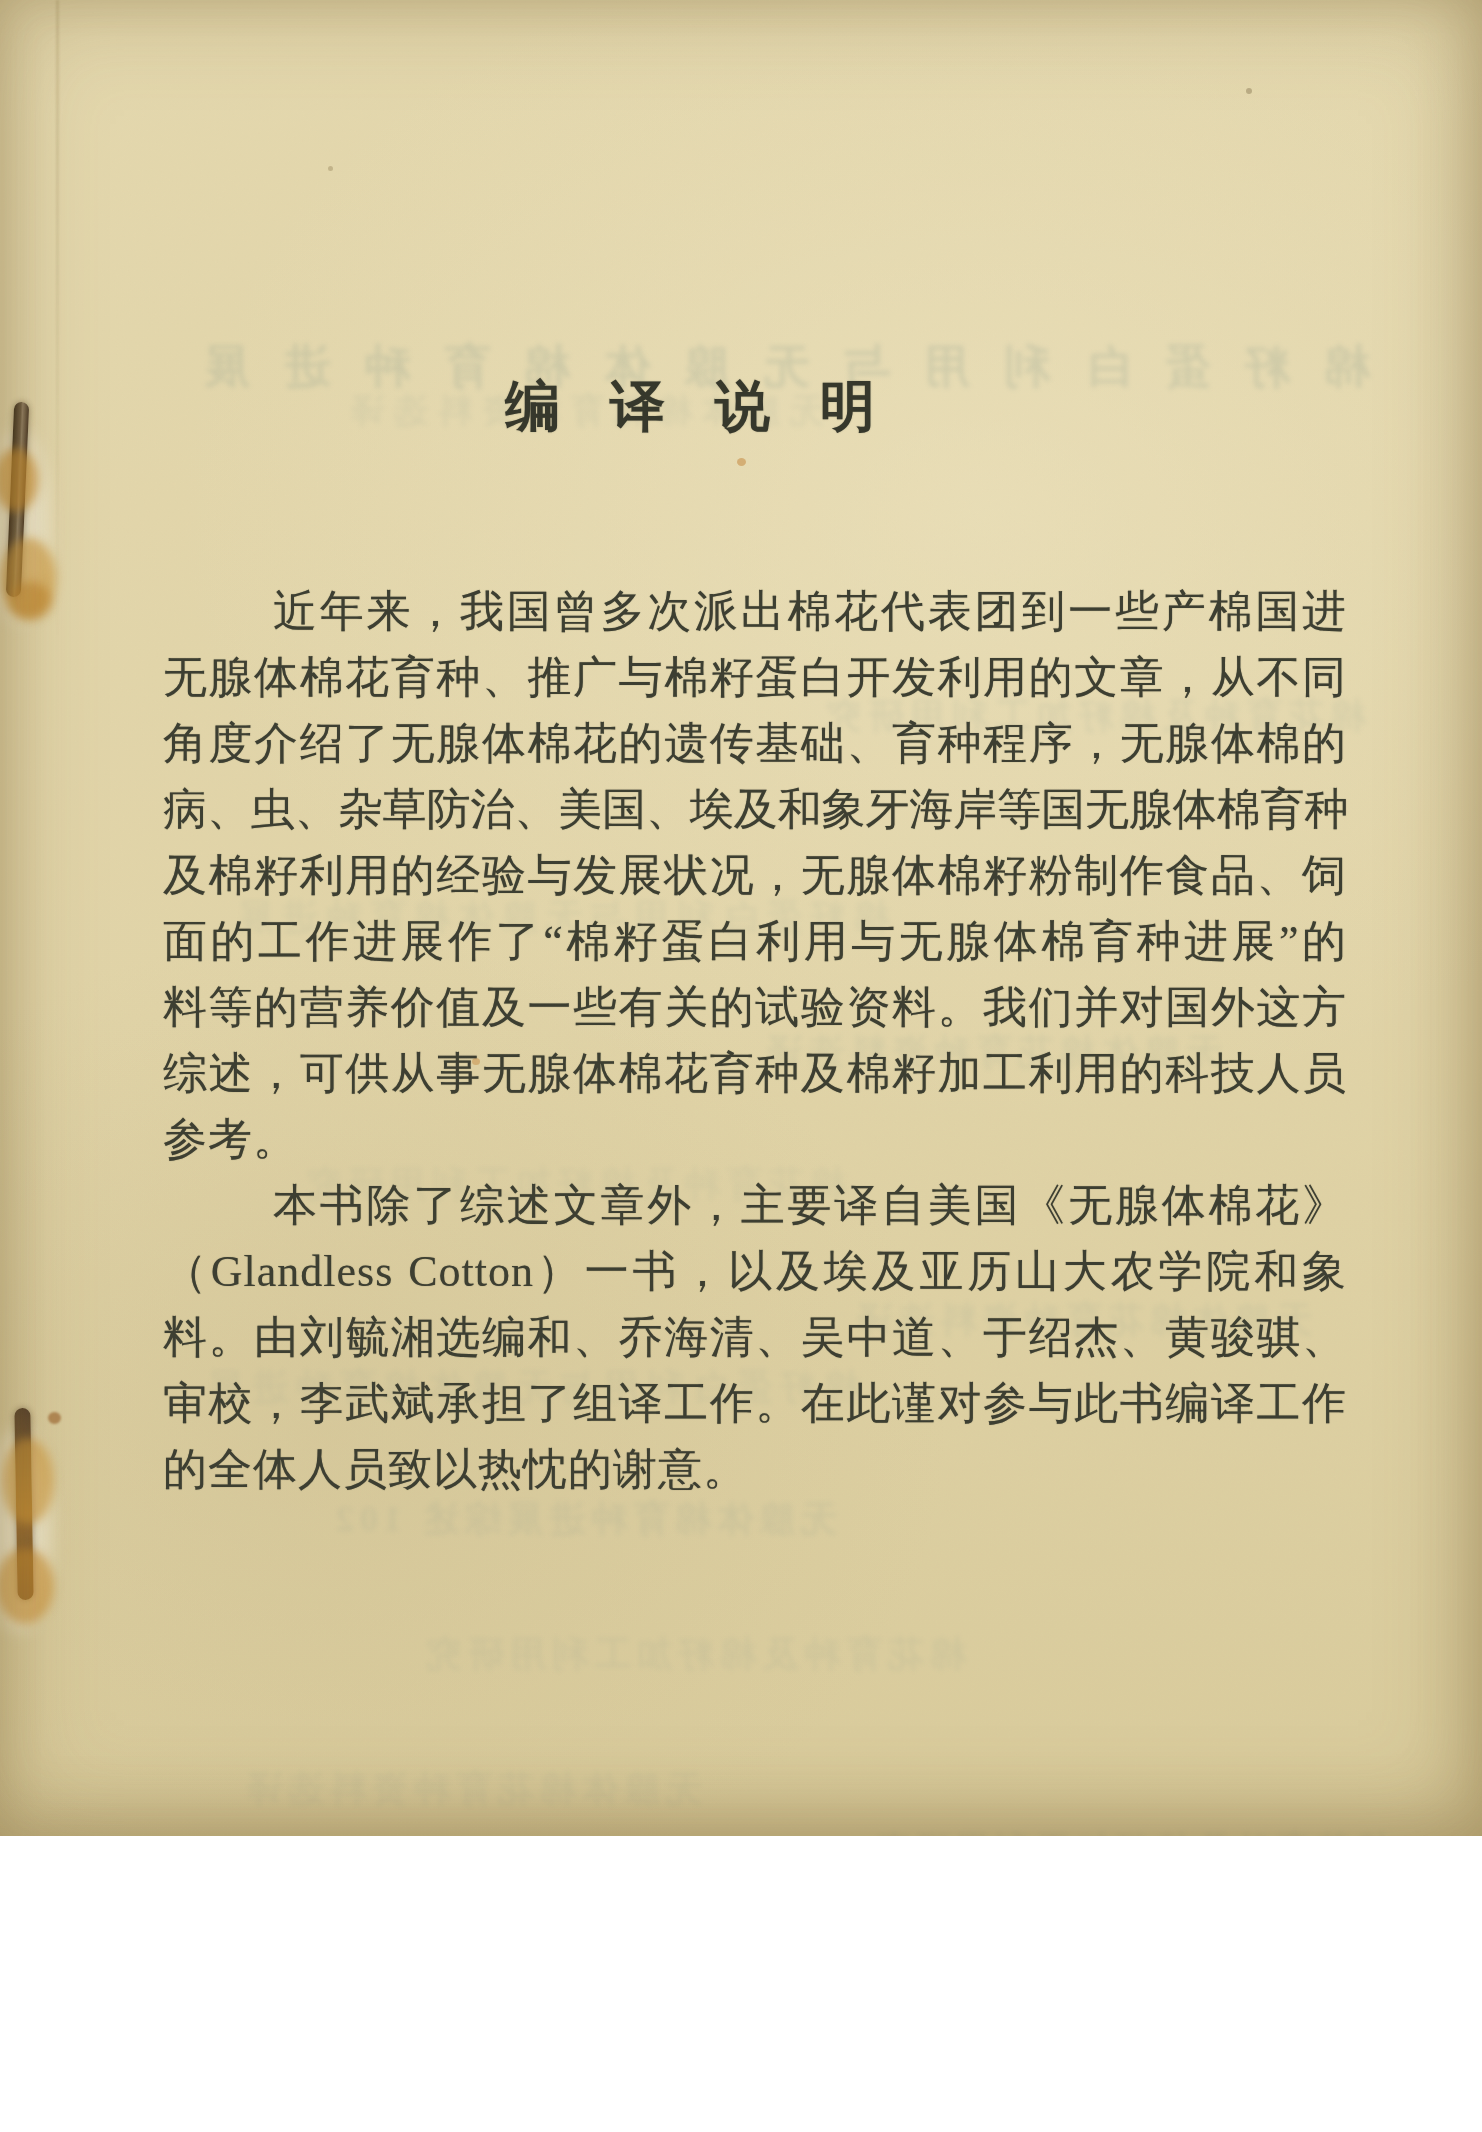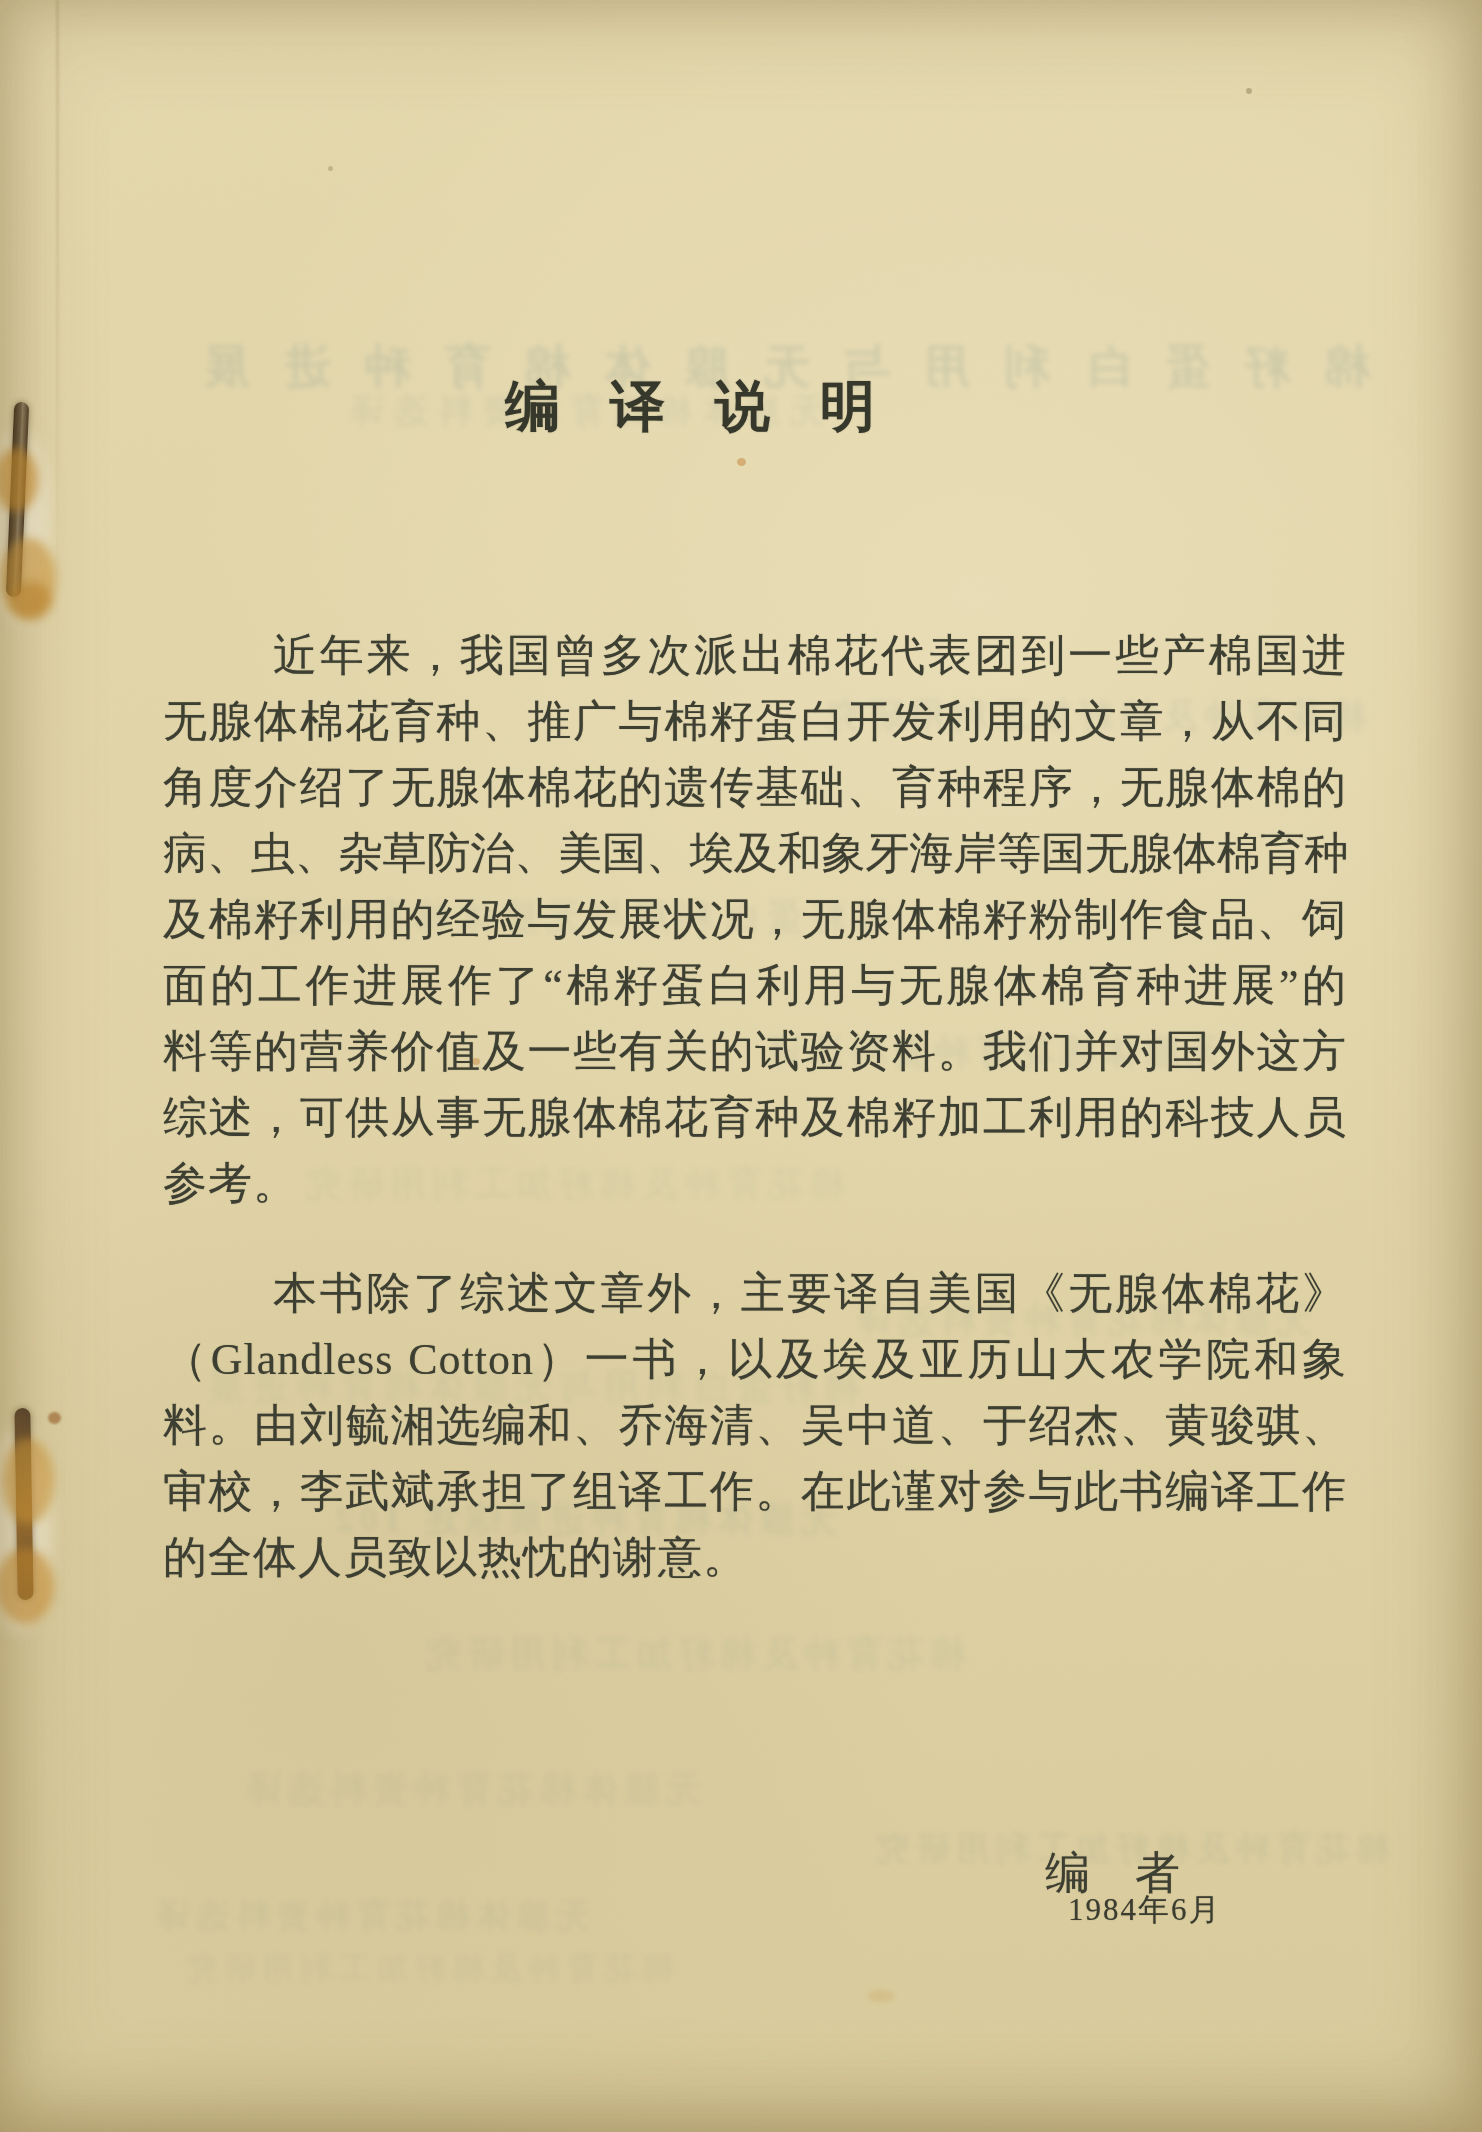--- a/index.html
+++ b/index.html
@@ -1,21 +1,21 @@
 <!DOCTYPE html>
 <html><head>
 <meta charset="utf-8">
 <style>
   html,body{margin:0;padding:0;}
   body{
     width:1482px;height:2132px;overflow:hidden;
     font-family:"Liberation Serif","DejaVu Serif",serif;
   }
   .page{
-    position:relative;width:1482px;height:2132px;overflow:hidden;
+    position:relative;width:1482px;height:1836px;overflow:hidden;
     background:
       radial-gradient(90% 55% at 66% 28%, rgba(238,228,192,.55) 0%, rgba(238,228,192,0) 60%),
       radial-gradient(70% 45% at 22% 78%, rgba(205,190,145,.40) 0%, rgba(205,190,145,0) 60%),
       linear-gradient(180deg,#e4d8ae 0%,#e1d4a8 55%,#d9cb9c 100%);
   }
   
   .ghost{
     position:absolute;color:#7b9287;font-weight:bold;white-space:nowrap;
     transform:scaleX(-1);filter:blur(2.5px);z-index:1;pointer-events:none;
   }
@@ -25,21 +25,21 @@
     font-size:55px;line-height:62px;font-weight:bold;letter-spacing:50px;
     color:#35372b;white-space:nowrap;
     text-shadow:0 0 1.2px rgba(53,55,43,.5);
   }
   .body-text{position:absolute;left:163px;top:579px;width:1184px;z-index:3;}
   .line{
     height:66px;line-height:66px;font-size:44px;letter-spacing:1px;
     color:#3c3e31;text-align:justify;text-align-last:justify;overflow:hidden;
     text-shadow:0 0 1px rgba(56,58,45,.55);
   }
-  .line.indent{text-indent:110px;margin-top:44px;}
+  .line.indent{text-indent:110px;}
   .line.tight{letter-spacing:-1.5px;}
   .line.end{text-align-last:left;}
   .sig{
     position:absolute;left:1045px;top:1843px;z-index:3;font-size:45px;
     letter-spacing:45px;color:#3c3e31;white-space:nowrap;
     text-shadow:0 0 1px rgba(56,58,45,.5);
   }
   .date{
     position:absolute;left:1068px;top:1889px;z-index:3;font-size:31px;
     letter-spacing:2px;color:#3a3c2f;white-space:nowrap;

